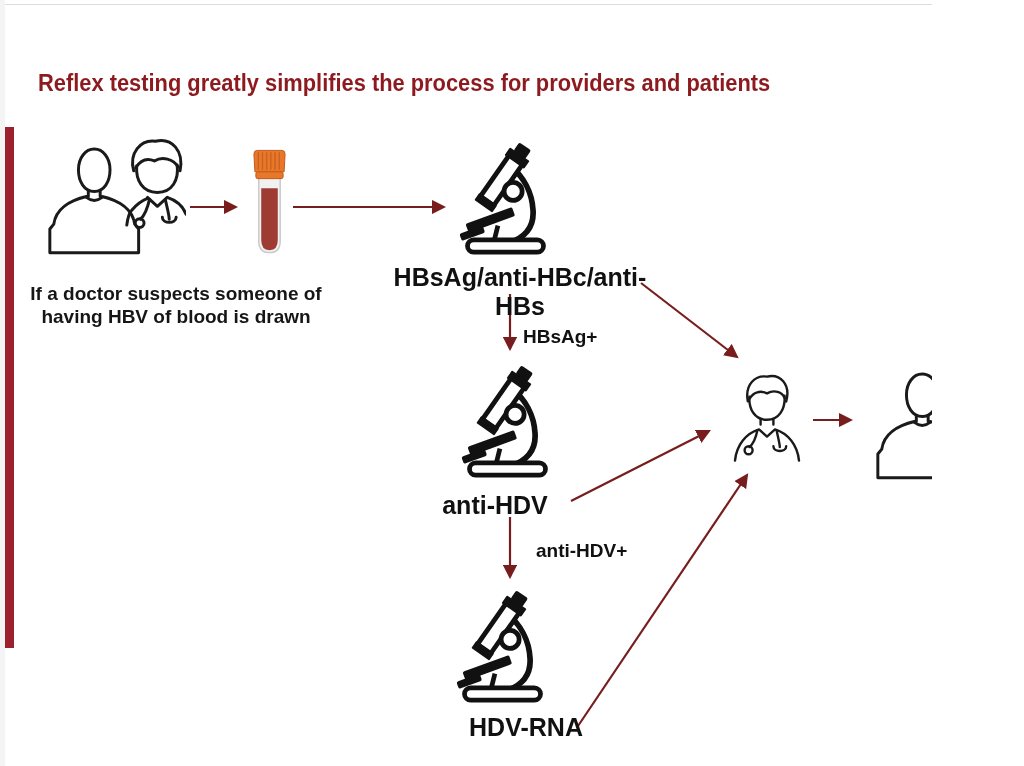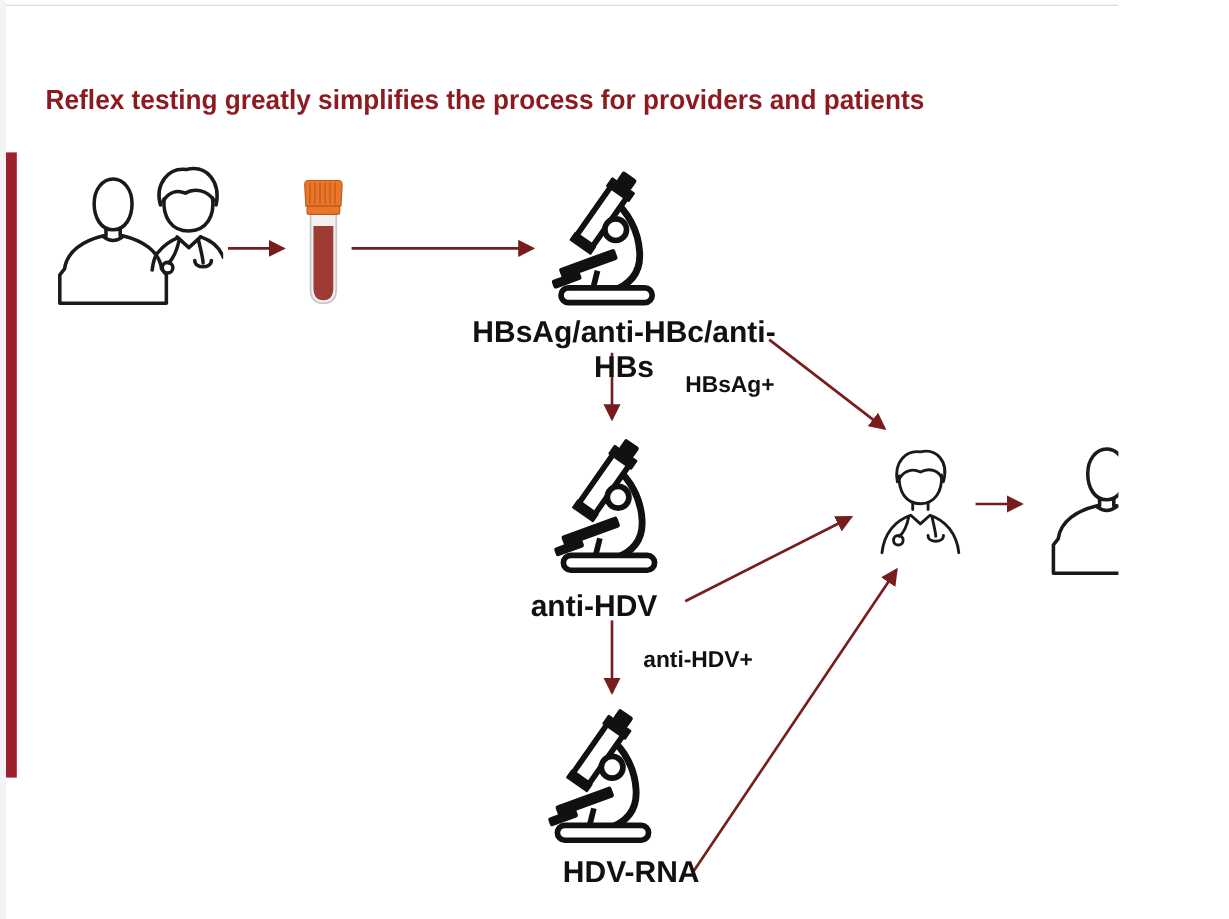--- a/index.html
+++ b/index.html
@@ -19,21 +19,21 @@
   .accent-bar{position:absolute;left:5px;top:127px;width:9px;height:521px;background:var(--accent-bar-color);}
   .title{position:absolute;left:38px;top:70px;font-size:23px;font-weight:bold;color:var(--title-color);
          white-space:nowrap;transform:scaleX(0.95);transform-origin:left center;letter-spacing:0px;}
   .caption{position:absolute;left:28px;top:282px;width:296px;text-align:center;
            font-size:19px;line-height:23px;font-weight:bold;color:#161616;}
   .test-label{position:absolute;font-size:25px;font-weight:bold;color:var(--label-color);text-align:center;}
   .branch-label{position:absolute;font-size:19px;font-weight:bold;color:var(--label-color);white-space:nowrap;}
   .lbl-1{left:378px;top:263px;width:284px;}
   .lbl-2{left:415px;top:491px;width:160px;}
   .lbl-3{left:446px;top:713px;width:160px;}
-  .br-1{left:523px;top:311px;margin-left:48px;}
+  .br-1{left:523px;top:326px;}
   .br-2{left:536px;top:540px;}
   .icon{position:absolute;}
   .icon svg{display:block;width:100%;height:100%;}
   .people-left{left:38px;top:131px;width:148px;height:124px;}
   .people-right{left:866px;top:356px;width:148px;height:124px;}
   .tube{left:251px;top:146px;width:37px;height:112px;}
   .scope-1{left:458px;top:139px;width:95px;height:120px;}
   .scope-2{left:460px;top:362px;width:95px;height:120px;}
   .scope-3{left:455px;top:587px;width:95px;height:120px;}
   .doctor{left:727px;top:371px;width:80px;height:100px;}
@@ -122,20 +122,21 @@
     <line x1="578" y1="726" x2="747" y2="475" marker-end="url(#ah)"></line>
     <line x1="813" y1="420" x2="851" y2="420" marker-end="url(#ah)"></line>
   </svg>
 
   <div class="icon people-left">
     <svg viewBox="0 0 150 125">
         <use href="#people-pair-shape"></use>
       </svg>
   </div>
 
+  <div class="caption">If a doctor suspects someone of having HBV of blood is drawn</div>
 
   <div class="icon tube">
     <svg viewBox="0 0 38 112">
       <path class="glass" d="M8 30 L8 96 Q8 108 19 108 Q30 108 30 96 L30 30 Z"></path>
       <path class="blood" d="M10.5 42 L10.5 95 Q10.5 105.5 19 105.5 Q27.5 105.5 27.5 95 L27.5 42 Z"></path>
       <path class="cap-fill" d="M6 3 L32 3 Q35 3 35 7 L34 25 L4 25 L3 7 Q3 3 6 3 Z"></path>
       <g class="cap-ridge">
         <line x1="7.5" y1="5" x2="7.5" y2="23"></line>
           <line x1="11.8" y1="5" x2="11.8" y2="23"></line>
         <line x1="16.1" y1="5" x2="16.1" y2="23"></line>

